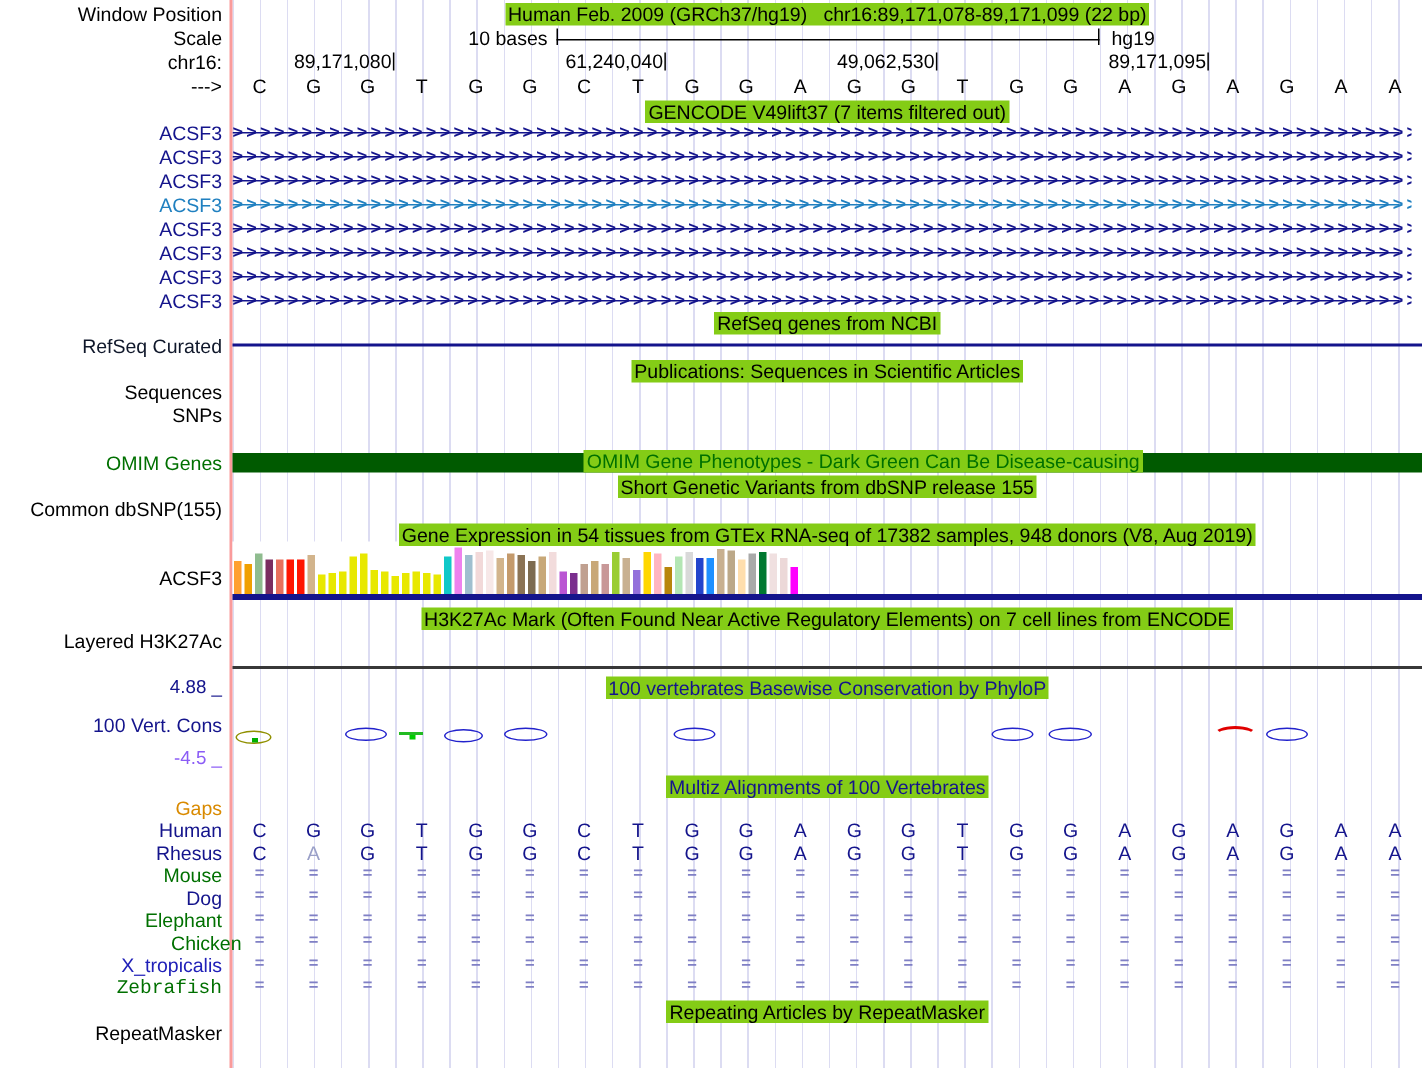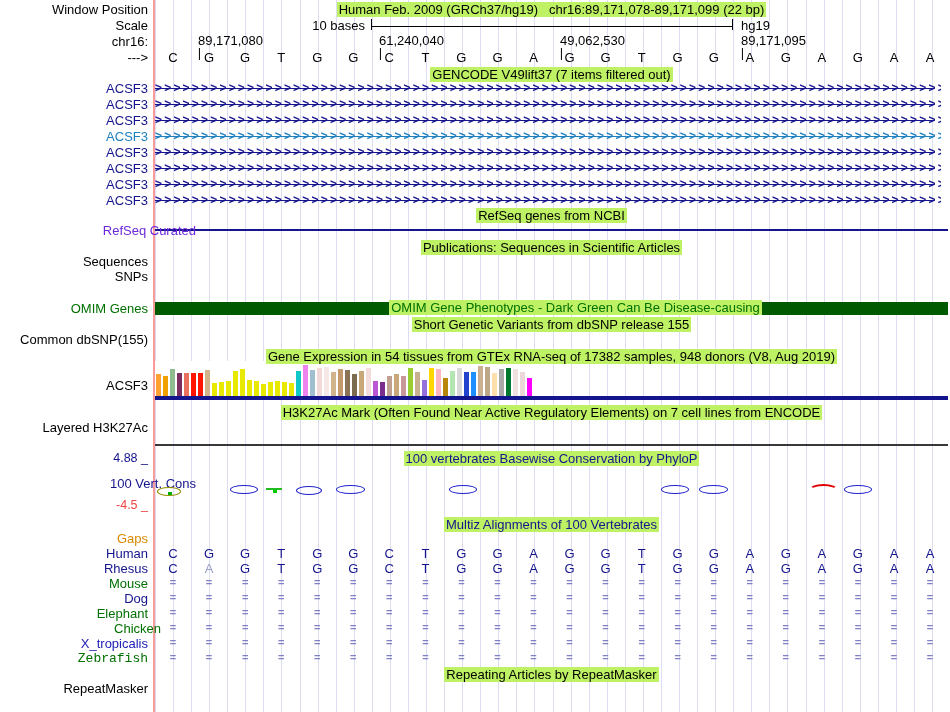--- a/index.html
+++ b/index.html
@@ -3,31 +3,31 @@
 <meta charset="utf-8">
 <style>
   html,body{margin:0;padding:0;}
   body{width:950px;height:712px;position:relative;overflow:hidden;background:#fff;
        font-family:"Liberation Sans",sans-serif;font-size:13px;color:#000;}
   .gridlines{position:absolute;left:155px;top:0;width:795px;height:712px;z-index:0;
        background:repeating-linear-gradient(to right,#dcdcf2 0,#dcdcf2 1px,transparent 1px,transparent 18.07px);}
   .pinkline{position:absolute;left:153px;top:0;width:2px;height:712px;background:#fa9b9b;z-index:1;}
   .llabel{position:absolute;left:0;width:148px;text-align:right;white-space:nowrap;z-index:3;}
   .ctitle{position:absolute;left:155px;width:793px;text-align:center;white-space:pre;z-index:3;}
-  .ctitle span{background:#bef264;padding:0 2px;}
+  .ctitle span{background:#84cc16;padding:0 2px;}
   .hline{position:absolute;left:155px;width:793px;z-index:2;}
   
   .scale-units{position:absolute;left:155px;top:18px;width:210px;text-align:right;z-index:3;}
   .scalebar{position:absolute;left:371px;top:20px;width:362px;height:6px;border-bottom:1px solid #000;z-index:3;}
   .scalebar::before,.scalebar::after{content:"";position:absolute;top:-1px;width:1px;height:11px;background:#000;}
   .scalebar::before{left:0;} .scalebar::after{right:0;}
   .assembly{position:absolute;left:741px;top:18px;z-index:3;}
   
   .coords{position:absolute;left:0;top:33px;width:950px;height:14px;z-index:3;}
-  .coord{position:absolute;left:calc(var(--x)*1px);transform:translateX(-100%);display:flex;align-items:flex-start;flex-direction:column;}
+  .coord{position:absolute;left:calc(var(--x)*1px);transform:translateX(-100%);display:flex;align-items:center;}
   .coord-tick{width:1px;height:12px;background:#000;flex:none;margin-left:1px;}
   
   .cells{position:absolute;left:155px;top:0;width:793px;display:flex;}
   .cell,.bcell{flex:1;text-align:center;}
   .baserow{position:absolute;left:0;top:50px;width:950px;height:15px;z-index:3;}
   .arow{position:absolute;left:0;width:950px;height:15px;z-index:3;}
   .eqfont .cell{font-size:11px;font-weight:bold;}
   
   .generows{position:absolute;left:0;top:80px;width:950px;z-index:3;}
   .generow{display:flex;height:16px;align-items:center;}
@@ -152,21 +152,21 @@
       <span class="garrows">&gt;&gt;&gt;&gt;&gt;&gt;&gt;&gt;&gt;&gt;&gt;&gt;&gt;&gt;&gt;&gt;&gt;&gt;&gt;&gt;&gt;&gt;&gt;&gt;&gt;&gt;&gt;&gt;&gt;&gt;&gt;&gt;&gt;&gt;&gt;&gt;&gt;&gt;&gt;&gt;&gt;&gt;&gt;&gt;&gt;&gt;&gt;&gt;&gt;&gt;&gt;&gt;&gt;&gt;&gt;&gt;&gt;&gt;&gt;&gt;&gt;&gt;&gt;&gt;&gt;&gt;&gt;&gt;&gt;&gt;&gt;&gt;&gt;&gt;&gt;&gt;&gt;&gt;&gt;&gt;&gt;&gt;&gt;&gt;&gt;&gt;&gt;&gt;</span>
     </div>
 
     <div class="generow" style="color: rgb(20, 20, 140);">
       <span class="glabel">ACSF3</span>
       <span class="garrows">&gt;&gt;&gt;&gt;&gt;&gt;&gt;&gt;&gt;&gt;&gt;&gt;&gt;&gt;&gt;&gt;&gt;&gt;&gt;&gt;&gt;&gt;&gt;&gt;&gt;&gt;&gt;&gt;&gt;&gt;&gt;&gt;&gt;&gt;&gt;&gt;&gt;&gt;&gt;&gt;&gt;&gt;&gt;&gt;&gt;&gt;&gt;&gt;&gt;&gt;&gt;&gt;&gt;&gt;&gt;&gt;&gt;&gt;&gt;&gt;&gt;&gt;&gt;&gt;&gt;&gt;&gt;&gt;&gt;&gt;&gt;&gt;&gt;&gt;&gt;&gt;&gt;&gt;&gt;&gt;&gt;&gt;&gt;&gt;&gt;&gt;&gt;&gt;</span>
     </div>
   </div>
 
 <div class="ctitle" style="top:208px"><span>RefSeq genes from NCBI</span></div>
-<span class="llabel" style="top: 223px; color: #6d28d9; padding-left: 48px;">RefSeq Curated</span>
+<span class="llabel" style="top: 223px; color: #0f172a;">RefSeq Curated</span>
 <div class="hline" style="top:229px;height:2px;background:#14148c"></div>
 
 <div class="ctitle" style="top:240px"><span>Publications: Sequences in Scientific Articles</span></div>
 <span class="llabel" style="top:254px">Sequences</span>
 <span class="llabel" style="top:269px">SNPs</span>
 
 <div class="ctitle" style="top: 300px; color: rgb(0, 112, 0); margin-left: 24px;"><span>OMIM Gene Phenotypes - Dark Green Can Be Disease-causing</span></div>
 <span class="llabel" style="top: 301px; color: rgb(0, 112, 0);">OMIM Genes</span>
 <div class="hline" style="top: 302px; height: 13px; background: rgb(0, 90, 0);"></div>
 
@@ -234,21 +234,21 @@
     <span class="gbar" style="--h: 18; background: rgb(255, 0, 255);"></span>
   </div>
 <div class="hline" style="top:396px;height:4px;background:#14148c"></div>
 
 <div class="ctitle" style="top:405px"><span>H3K27Ac Mark (Often Found Near Active Regulatory Elements) on 7 cell lines from ENCODE</span></div>
 <span class="llabel" style="top:420px">Layered H3K27Ac</span>
 <div class="hline" style="top: 444px; height: 2px; background: rgb(56, 56, 56);"></div>
 
 <span class="llabel num" style="top: 451px; color: rgb(20, 20, 140);">4.88 _</span>
 <div class="ctitle" style="top: 451px; color: rgb(20, 20, 140);"><span>100 vertebrates Basewise Conservation by PhyloP</span></div>
-<span class="llabel" style="top: 476px; color: rgb(20, 20, 140); padding-left: 48px;">100 Vert. Cons</span>
+<span class="llabel" style="top: 476px; color: rgb(20, 20, 140);">100 Vert. Cons</span>
 <div>
 
     <span class="mark ellipse" style="--x: 157; --t: 487; --w: 22; color: rgb(144, 144, 0);">
       <span class="dot" style="background: rgb(0, 176, 0);"></span>
     </span>
 
     <span class="mark ellipse" style="--x: 230; --t: 485; --w: 26; color: rgb(34, 34, 204);">
       <span class="dot"></span>
     </span>
 
@@ -277,21 +277,21 @@
     </span>
 
     <span class="mark caret" style="--x: 809; --t: 484; --w: 25; color: rgb(224, 0, 0);">
       <span class="dot"></span>
     </span>
 
     <span class="mark ellipse" style="--x: 844; --t: 485; --w: 26; color: rgb(34, 34, 204);">
       <span class="dot"></span>
     </span>
   </div>
-<span class="llabel num" style="top: 498px; color: #ef4444;">-4.5 _</span>
+<span class="llabel num" style="top: 498px; color: #8b5cf6;">-4.5 _</span>
 
 <div class="ctitle" style="top: 517px; color: rgb(20, 20, 140);"><span>Multiz Alignments of 100 Vertebrates</span></div>
 <span class="llabel" style="top: 531px; color: rgb(217, 138, 0);">Gaps</span>
 
 <div class="arow" style="top:546px">
   <span class="llabel" style="color: rgb(20, 20, 140);">Human</span>
   <div class="cells" style="color: rgb(20, 20, 140);">
 
   <span class="cell">C</span>
       <span class="cell">G</span>

